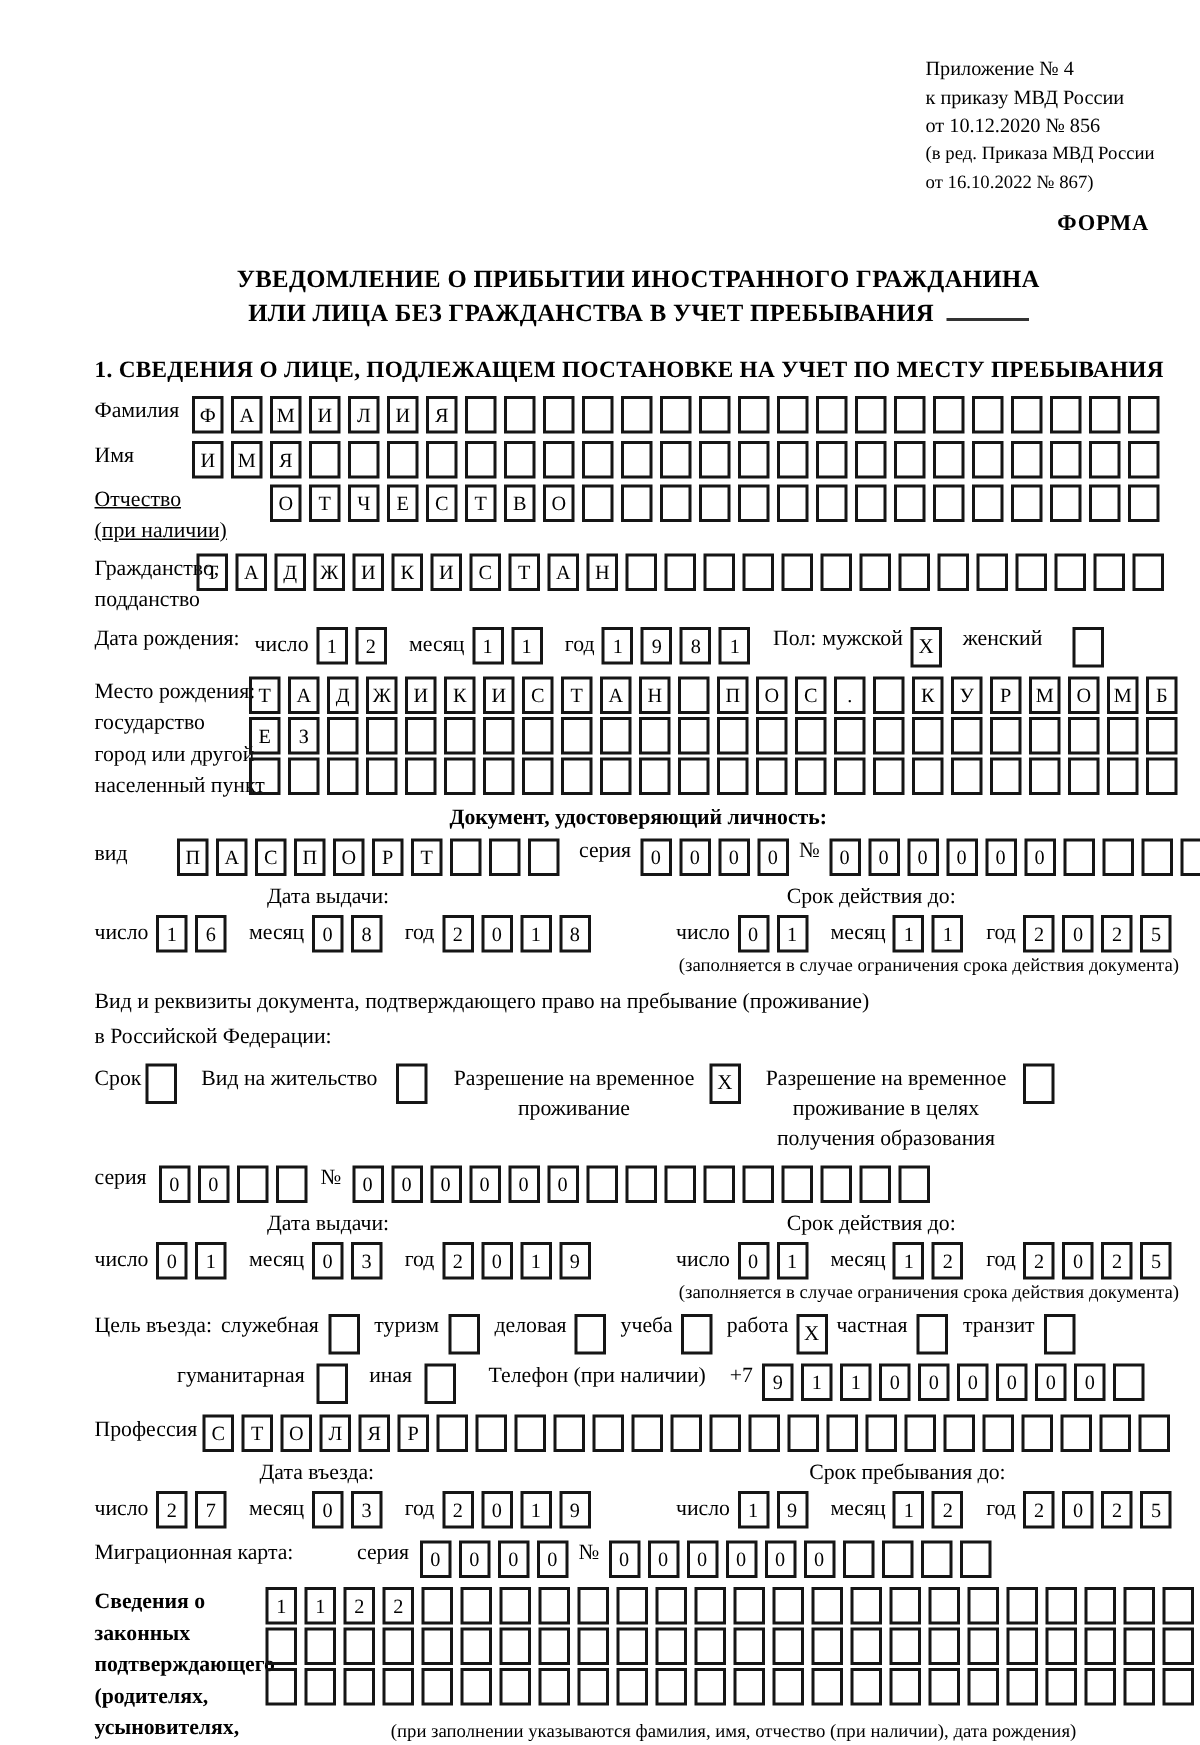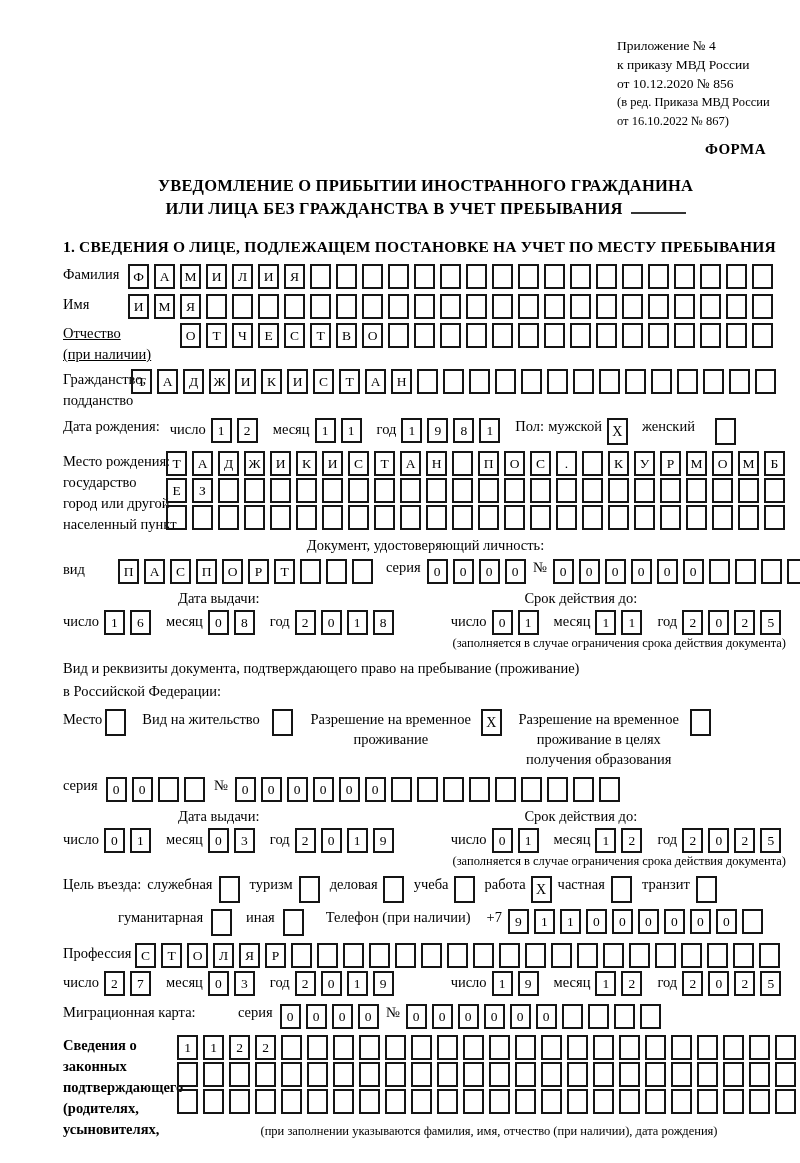--- a/index.html
+++ b/index.html
@@ -27,21 +27,21 @@
   .row{display:flex;align-items:flex-start;margin-top:5px;}
   .rowt{display:flex;align-items:flex-start;margin-top:4px;}
   .lbl{flex:none;line-height:20px;}
   .w65{width:65px;} .w117{width:117px;text-decoration:underline;} .w89{width:89px;} .w55{width:55px;} .w114{width:114px;font-weight:bold;}
   .stack{line-height:21px;}
 
   .dg{white-space:nowrap;margin-right:10px;}
   .dg .t{margin-right:5px;}
 
   .center{text-align:center;}
-  .bold{font-weight:normal;}
+  .bold{font-weight:bold;}
   .note{font-size:12.5px;text-align:right;margin:1px 2px 0 0;}
   .hrow{display:flex;margin-top:6px;}
 
   .optrow{display:flex;align-items:flex-start;margin-top:6px;}
   .opt{display:flex;align-items:flex-start;}
   .optlbl{line-height:20px;}
   .optlbl.c{text-align:center;}
 
   .mt2{margin-top:2px;} .mt8{margin-top:8px;}
 </style>
@@ -146,21 +146,21 @@
   </div>
   <div class="note">(заполняется в случае ограничения срока действия документа)</div>
 
   <div style="margin-top:6px;line-height:23px">
     <div>Вид и реквизиты документа, подтверждающего право на пребывание (проживание)</div>
     <div>в Российской Федерации:</div>
   </div>
 
   <div class="optrow">
     <span class="opt">
-      <span class="optlbl">Место</span>
+      <span class="optlbl">Срок</span>
       <span class="cbx" style="margin-left:3px"></span>
     </span>
     <span class="opt" style="margin-left:16px">
       <span class="optlbl">Вид на жительство</span>
       <span class="cbx" style="margin-left:12px"></span>
     </span>
     <span class="opt" style="margin-left:14px">
       <span class="optlbl c" style="width:168px">Разрешение на временное проживание</span>
       <span class="cbx" style="margin-left:6px">X</span>
     </span>
@@ -217,20 +217,24 @@
     <span>Телефон (при наличии)</span>
     <span style="margin:0 6px 0 16px">+7</span>
     <span class="cells"><span class="cb">9</span><span class="cb">1</span><span class="cb">1</span><span class="cb">0</span><span class="cb">0</span><span class="cb">0</span><span class="cb">0</span><span class="cb">0</span><span class="cb">0</span><span class="cb"></span></span>
   </div>
 
   <div class="row" style="margin-top:7px">
     <span class="lbl w65" style="width:72px">Профессия</span>
     <span class="cells"><span class="cb">С</span><span class="cb">Т</span><span class="cb">О</span><span class="cb">Л</span><span class="cb">Я</span><span class="cb">Р</span><span class="cb"></span><span class="cb"></span><span class="cb"></span><span class="cb"></span><span class="cb"></span><span class="cb"></span><span class="cb"></span><span class="cb"></span><span class="cb"></span><span class="cb"></span><span class="cb"></span><span class="cb"></span><span class="cb"></span><span class="cb"></span><span class="cb"></span><span class="cb"></span><span class="cb"></span><span class="cb"></span><span class="cb"></span></span>
   </div>
 
+  <div class="hrow">
+    <span style="margin-left:110px">Дата въезда:</span>
+    <span style="margin-left:290px">Срок пребывания до:</span>
+  </div>
   <div class="row" style="margin-top:3px">
     <span class="dg"><span class="t">число</span><span class="cells"><span class="cb">2</span><span class="cb">7</span></span></span>
     <span class="dg"><span class="t">месяц</span><span class="cells"><span class="cb">0</span><span class="cb">3</span></span></span>
     <span class="dg"><span class="t">год</span><span class="cells"><span class="cb">2</span><span class="cb">0</span><span class="cb">1</span><span class="cb">9</span></span></span>
     <span class="dg" style="margin-left:42px"><span class="t">число</span><span class="cells"><span class="cb">1</span><span class="cb">9</span></span></span>
     <span class="dg"><span class="t">месяц</span><span class="cells"><span class="cb">1</span><span class="cb">2</span></span></span>
     <span class="dg"><span class="t">год</span><span class="cells"><span class="cb">2</span><span class="cb">0</span><span class="cb">2</span><span class="cb">5</span></span></span>
   </div>
 
   <div class="row" style="margin-top:8px">

